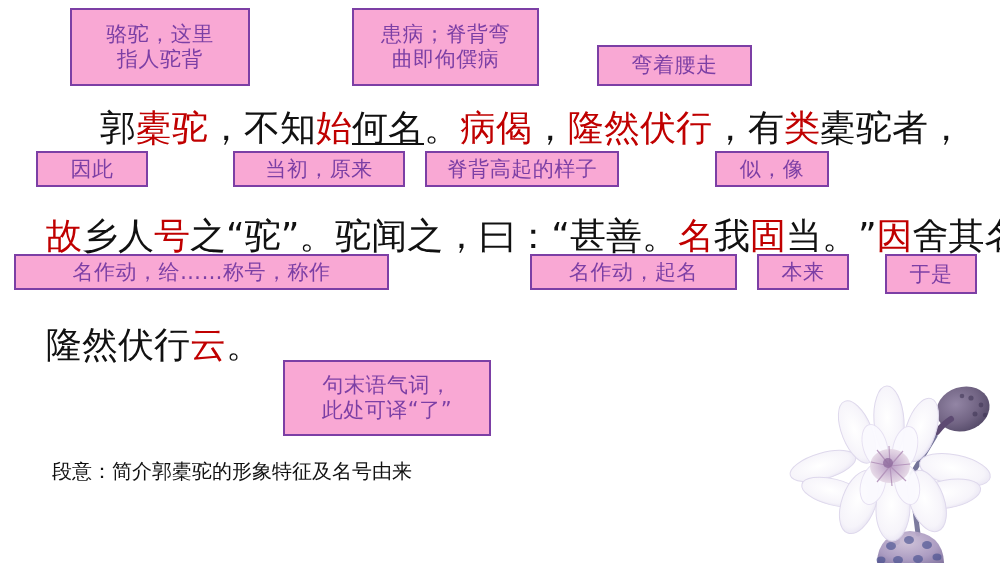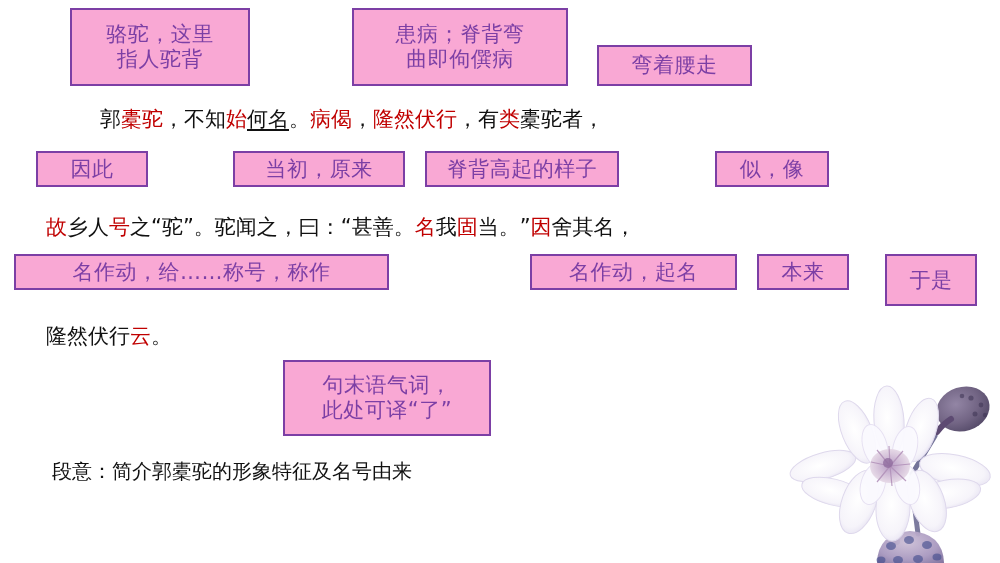--- a/index.html
+++ b/index.html
@@ -33,21 +33,21 @@
     justify-content: center;
     padding: 2px 6px;
     white-space: nowrap;
   }
   .anno .ln { display: block; }
 
   
   .textline {
     position: absolute;
     color: #111111;
-    font-size: 21px;
+    font-size: 36px;
     line-height: 1.1;
     white-space: nowrap;
     letter-spacing: 0px;
   }
   .textline .hl { color: #C00000; }
   .textline .ul { text-decoration: underline; text-decoration-thickness: 2px; text-underline-offset: 3px; }
 
   .summary {
     position: absolute;
     color: #111111;
@@ -69,21 +69,21 @@
 </head>
 <body>
 
 <div id="slide">
 
   <div class="anno" style="left:70px; top:8px; width:180px; height:78px;">
     <span class="ln">骆驼，这里</span>
     <span class="ln">指人驼背</span>
   </div>
 
-  <div class="anno" style="left:352px; top:8px; width:216px; height:78px;">
+  <div class="anno" style="left:352px; top:8px; width:187px; height:78px;">
     <span class="ln">患病；脊背弯</span>
     <span class="ln">曲即佝僎病</span>
   </div>
 
   <div class="anno" style="left:597px; top:45px; width:155px; height:41px;">
     <span class="ln">弯着腰走</span>
   </div>
 
   <div class="textline" style="left:100px; top:108px;">
     <span>郭</span><span class="hl">橐驼</span><span>，不知</span><span class="hl">始</span><span class="ul">何名</span><span>。</span><span class="hl">病偈</span><span>，</span><span class="hl">隆然伏行</span><span>，有</span><span class="hl">类</span><span>橐驼者，</span>
@@ -114,21 +114,21 @@
   </div>
 
   <div class="anno" style="left:530px; top:254px; width:207px; height:36px;">
     <span class="ln">名作动，起名</span>
   </div>
 
   <div class="anno" style="left:757px; top:254px; width:92px; height:36px;">
     <span class="ln">本来</span>
   </div>
 
-  <div class="anno" style="left:885px; top:254px; width:92px; height:52px;align-items:center;">
+  <div class="anno" style="left:885px; top:254px; width:92px; height:40px;align-items:center;">
     <span class="ln">于是</span>
   </div>
 
   <div class="textline" style="left:46px; top:325px;">
     <span>隆然伏行</span><span class="hl">云</span><span>。</span>
   </div>
 
   <div class="anno" style="left:283px; top:360px; width:208px; height:76px;">
     <span class="ln">句末语气词，</span>
     <span class="ln">此处可译“了”</span>

